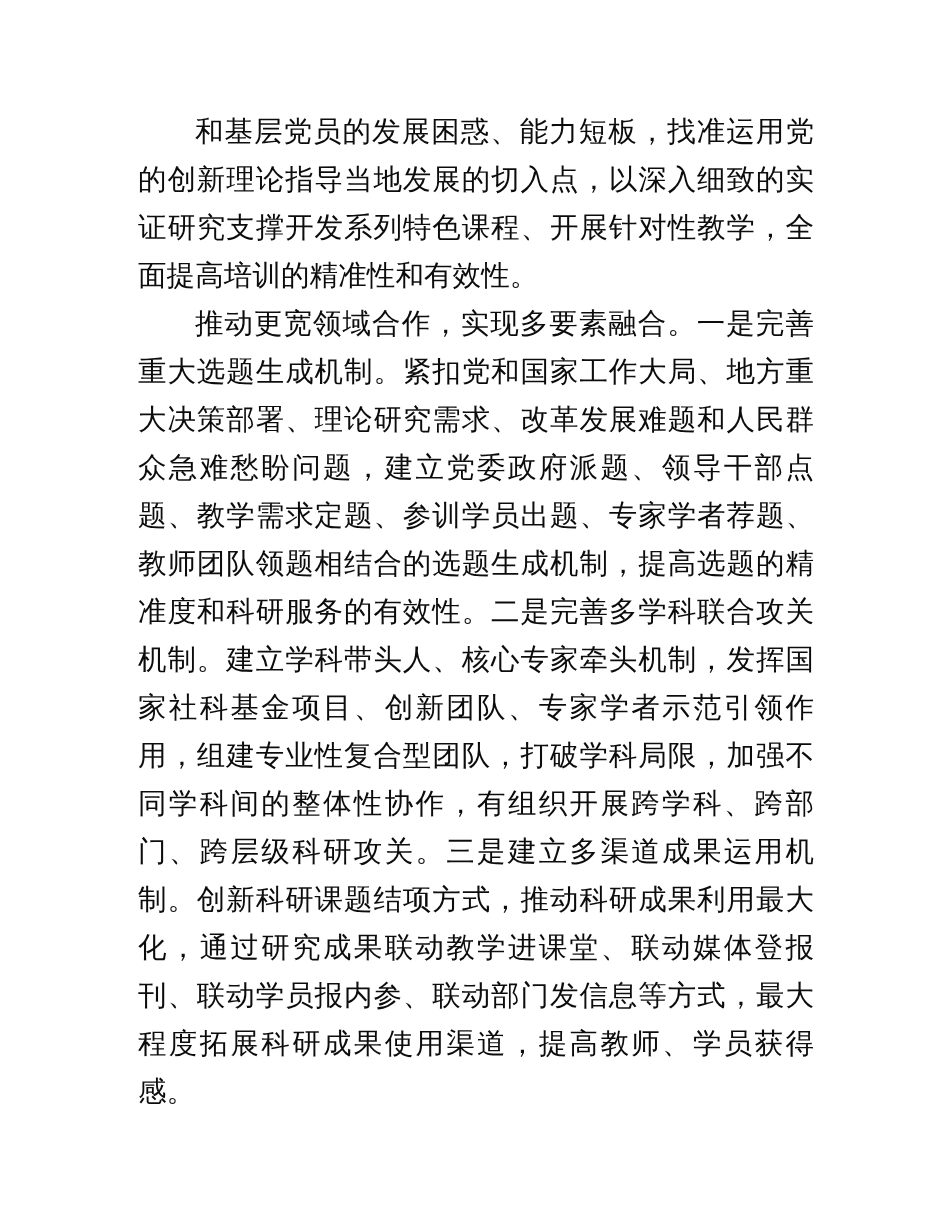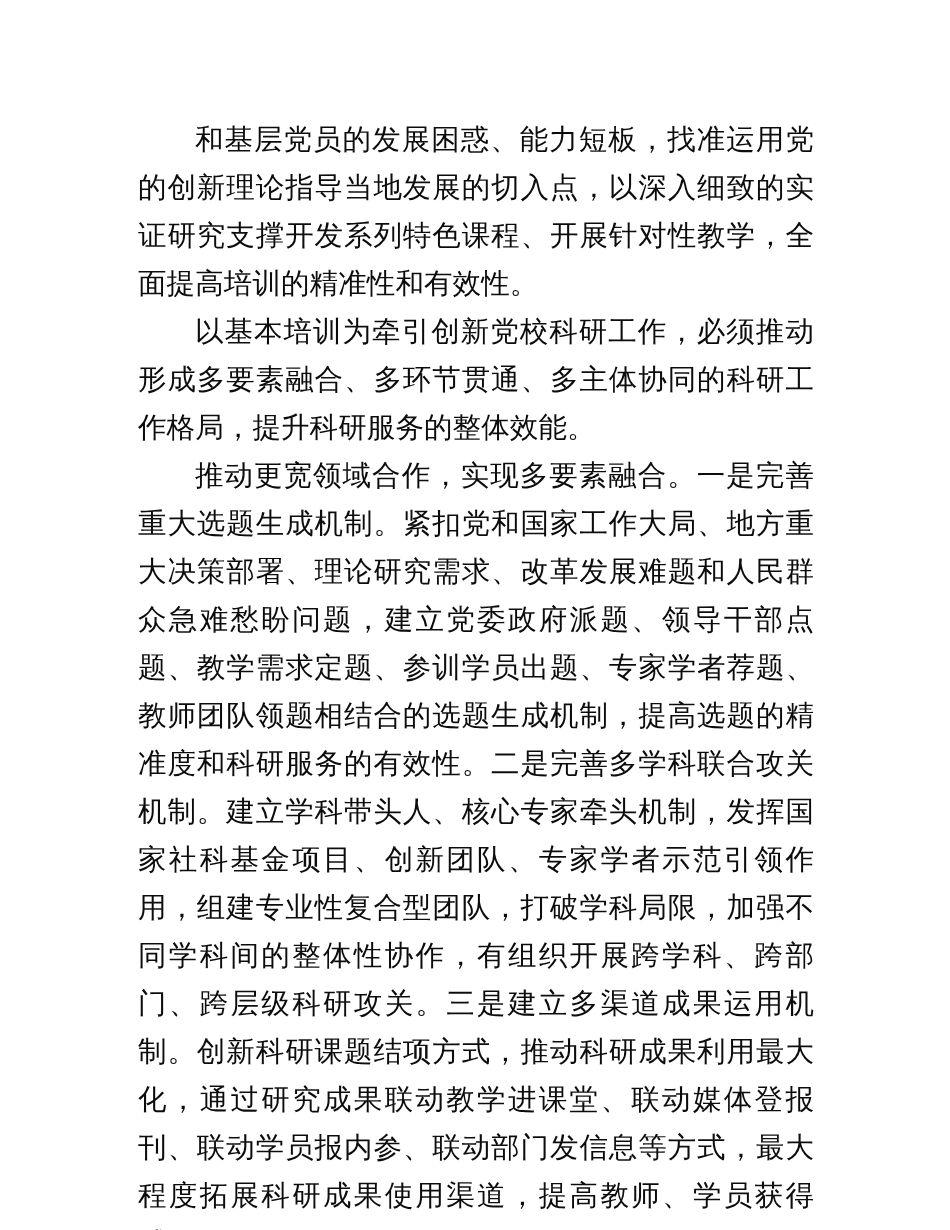--- a/index.html
+++ b/index.html
@@ -27,34 +27,33 @@
   }
 
   .para {
     font-family: "DejaVu Sans", "Liberation Sans", sans-serif;
     font-size: 28.5px;
     line-height: 48px;
     color: #0c0c0c;
     text-align: justify;
     text-justify: inter-ideograph;
     text-indent: 2em;
-    margin: 8px 0 0 0;
+    margin: 0 0 0 0;
     letter-spacing: 0.1px;
     font-weight: 400;
     -webkit-font-smoothing: antialiased;
     word-break: break-all;
     hyphens: none;
   }
 
   .para + .para {
     margin-top: 0;
   }
 </style>
 </head>
 <body>
 
 <div class="page">
   <div class="doc-body">
     <p class="para">和基层党员的发展困惑、能力短板，找准运用党的创新理论指导当地发展的切入点，以深入细致的实证研究支撑开发系列特色课程、开展针对性教学，全面提高培训的精准性和有效性。</p>
-    <p class="para">以基本培训为牵引创新党校科研工作，必须推动形成多要素融合、多环节贯通、多主体协同的科研工作格局，提升科研服务的整体效能。</p>
     <p class="para">推动更宽领域合作，实现多要素融合。一是完善重大选题生成机制。紧扣党和国家工作大局、地方重大决策部署、理论研究需求、改革发展难题和人民群众急难愁盼问题，建立党委政府派题、领导干部点题、教学需求定题、参训学员出题、专家学者荐题、教师团队领题相结合的选题生成机制，提高选题的精准度和科研服务的有效性。二是完善多学科联合攻关机制。建立学科带头人、核心专家牵头机制，发挥国家社科基金项目、创新团队、专家学者示范引领作用，组建专业性复合型团队，打破学科局限，加强不同学科间的整体性协作，有组织开展跨学科、跨部门、跨层级科研攻关。三是建立多渠道成果运用机制。创新科研课题结项方式，推动科研成果利用最大化，通过研究成果联动教学进课堂、联动媒体登报刊、联动学员报内参、联动部门发信息等方式，最大程度拓展科研成果使用渠道，提高教师、学员获得感。</p>
   </div>
 </div>
 
 </body></html>

